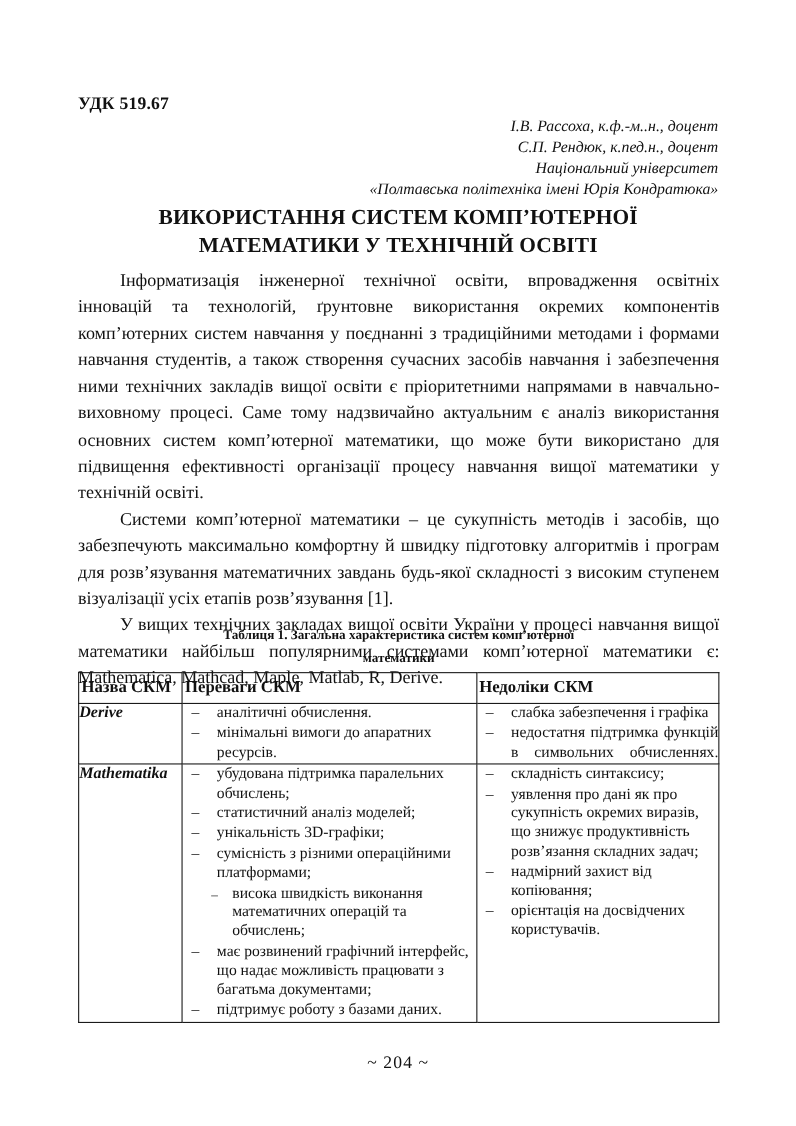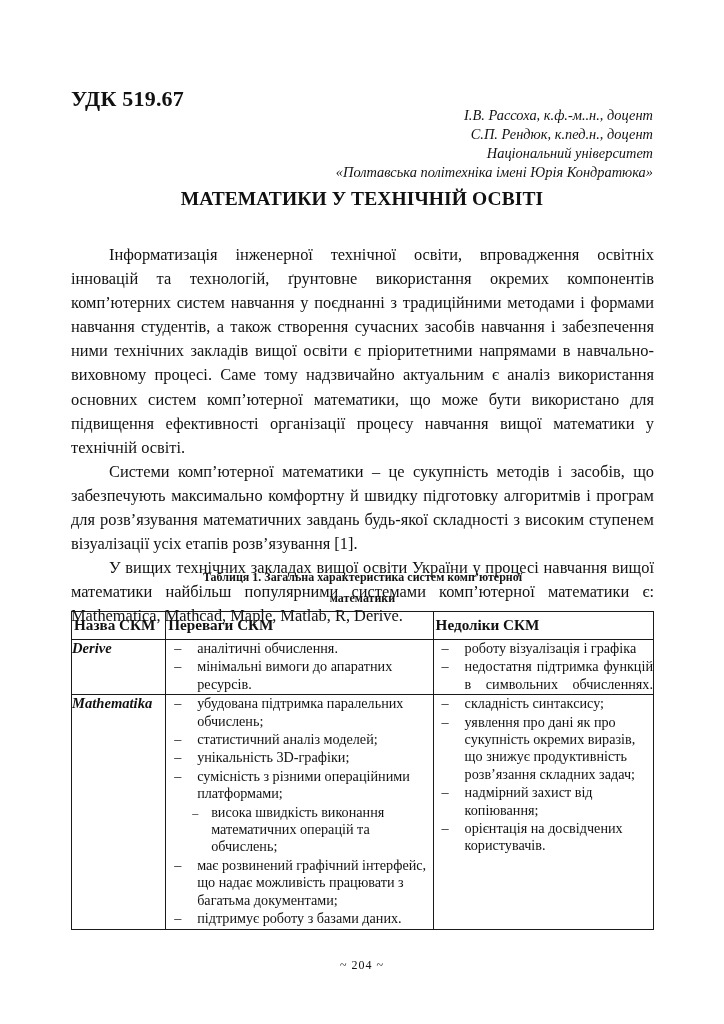--- a/index.html
+++ b/index.html
@@ -22,21 +22,21 @@
     height: 1024px;
     box-sizing: border-box;
     padding: 0;
   }
 
   
   .udk {
     position: absolute;
     left: 71px;
     top: 86px;
-    font-size: 22px;
+    font-size: 16px;
     font-weight: bold;
     letter-spacing: 0.2px;
   }
   .authors {
     position: absolute;
     right: 71px;
     top: 106px;
     width: 460px;
     text-align: right;
     font-style: italic;
@@ -160,39 +160,40 @@
     text-align-last: justify;
   }
 
   
   .footer {
     position: absolute;
     left: 0;
     top: 958px;
     width: 724px;
     text-align: center;
-    font-size: 12px;
+    font-size: 16px;
     letter-spacing: 1px;
   }
 </style>
 </head>
 <body>
 
 <div class="page">
 
   <div class="udk">УДК 519.67</div>
 
   <div class="authors">
     <div>І.В. Рассоха, к.ф.-м..н., доцент</div>
     <div>С.П. Рендюк, к.пед.н., доцент</div>
     <div>Національний університет</div>
     <div>«Полтавська політехніка імені Юрія Кондратюка»</div>
   </div>
 
   <div class="title">
+    <div>ВИКОРИСТАННЯ СИСТЕМ КОМП’ЮТЕРНОЇ</div>
     <div>МАТЕМАТИКИ У ТЕХНІЧНІЙ ОСВІТІ</div>
   </div>
 
   <div class="body-text">
     <p>Інформатизація інженерної технічної освіти, впровадження освітніх інновацій та технологій, ґрунтовне використання окремих компонентів комп’ютерних систем навчання у поєднанні з традиційними методами і формами навчання студентів, а також створення сучасних засобів навчання і забезпечення ними технічних закладів вищої освіти є пріоритетними напрямами в навчально-виховному процесі. Саме тому надзвичайно актуальним є аналіз використання основних систем комп’ютерної математики, що може бути використано для підвищення ефективності організації процесу навчання вищої математики у технічній освіті.</p>
     <p>Системи комп’ютерної математики – це сукупність методів і засобів, що забезпечують максимально комфортну й швидку підготовку алгоритмів і програм для розв’язування математичних завдань будь-якої складності з високим ступенем візуалізації усіх етапів розв’язування [1].</p>
     <p>У вищих технічних закладах вищої освіти України у процесі навчання вищої математики найбільш популярними системами комп’ютерної математики є: Mathematica, Mathcad, Maple, Matlab, R, Derive.</p>
   </div>
 
   <div class="table-caption">
@@ -219,21 +220,21 @@
         <tr>
           <td class="name-cell">Derive</td>
           <td class="list-cell">
             <ul class="dash">
               <li>аналітичні обчислення.</li>
               <li>мінімальні вимоги до апаратних ресурсів.</li>
             </ul>
           </td>
           <td class="list-cell">
             <ul class="dash">
-              <li>роботу візуалізація і графіка</li>
+              <li>слабка забезпечення і графіка</li>
               <li class="just">
                 <span class="jline">недостатня підтримка функцій в символьних обчисленнях.</span>
               </li>
             </ul>
           </td>
         </tr>
 
         <tr>
           <td class="name-cell">Mathematika</td>
           <td class="list-cell">

